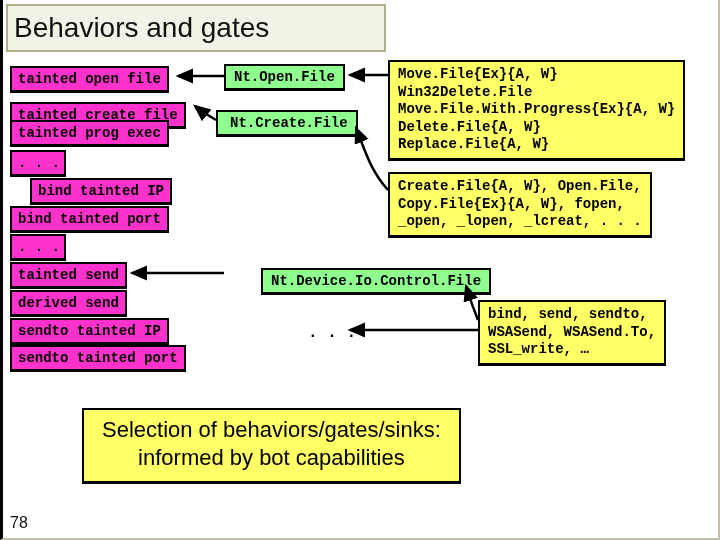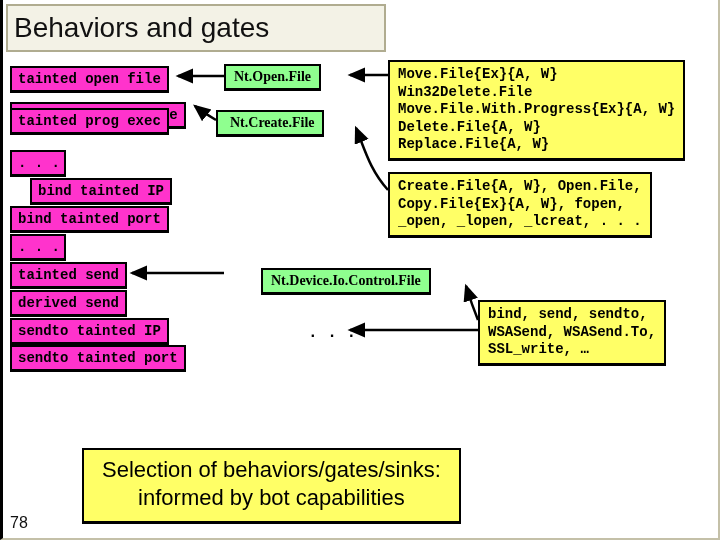--- a/index.html
+++ b/index.html
@@ -40,21 +40,21 @@
     font-weight: bold;
     font-size: 14px;
     padding: 3px 6px;
     white-space: nowrap;
   }
   .gbox {
     position: absolute;
     background: #8fff8f;
     border: 2px solid #000;
     border-bottom-width: 3px;
-    font-family: Liberation Serif, serif;
+    font-family: Liberation Mono, monospace;
     font-weight: bold;
     font-size: 14px;
     padding: 3px 8px;
     white-space: nowrap;
   }
   .ybox {
     position: absolute;
     background: #ffff66;
     border: 2px solid #000;
     border-bottom-width: 3px;
@@ -94,21 +94,21 @@
 <body>
 
 <div class="slide-frame"></div>
 
 <div class="title-wrap">
   <div class="title">Behaviors and gates</div>
 </div>
 
 <div class="mbox" style="left:10px; top:66px;">tainted open file</div>
 <div class="mbox" style="left:10px; top:94px;margin-top:8px;">tainted create file</div>
-<div class="mbox" style="left:10px; top:108px;">tainted prog exec</div>
+<div class="mbox" style="left:10px; top:120px;">tainted prog exec</div>
 <div class="mbox" style="left:10px; top:150px; padding-right:4px;">. . .</div>
 <div class="mbox" style="left:10px; top:178px;margin-left:20px;">bind tainted IP</div>
 <div class="mbox" style="left:10px; top:206px;">bind tainted port</div>
 <div class="mbox" style="left:10px; top:234px; padding-right:4px;">. . .</div>
 <div class="mbox" style="left:10px; top:262px;">tainted send</div>
 <div class="mbox" style="left:10px; top:290px;">derived send</div>
 <div class="mbox" style="left:10px; top:318px;">sendto tainted IP</div>
 <div class="mbox" style="left:10px; top:345px;">sendto tainted port</div>
 
 <div class="gbox" style="left:224px; top:64px;">Nt.Open.File</div>
@@ -121,21 +121,21 @@
 Move.File.With.Progress{Ex}{A, W}
 Delete.File{A, W}
 Replace.File{A, W}</div>
 <div class="ybox" style="left:388px; top:172px; white-space:pre;">Create.File{A, W}, Open.File,
 Copy.File{Ex}{A, W}, fopen,
 _open, _lopen, _lcreat, . . .</div>
 <div class="ybox" style="left:478px; top:300px; white-space:pre;">bind, send, sendto,
 WSASend, WSASend.To,
 SSL_write, …</div>
 
-<div class="conclusion" style="left:82px; top:408px; white-space:pre;margin-top:40px;">Selection of behaviors/gates/sinks:
+<div class="conclusion" style="left:82px; top:408px; white-space:pre;">Selection of behaviors/gates/sinks:
 informed by bot capabilities</div>
 
 <div class="pagenum">78</div>
 
 <svg class="arrows" width="720" height="540">
   <defs>
     <marker id="ah" markerWidth="8" markerHeight="8" refX="6" refY="3" orient="auto">
       <path d="M0,0 L7,3 L0,6 Z" fill="#000"></path>
     </marker>
   </defs>

